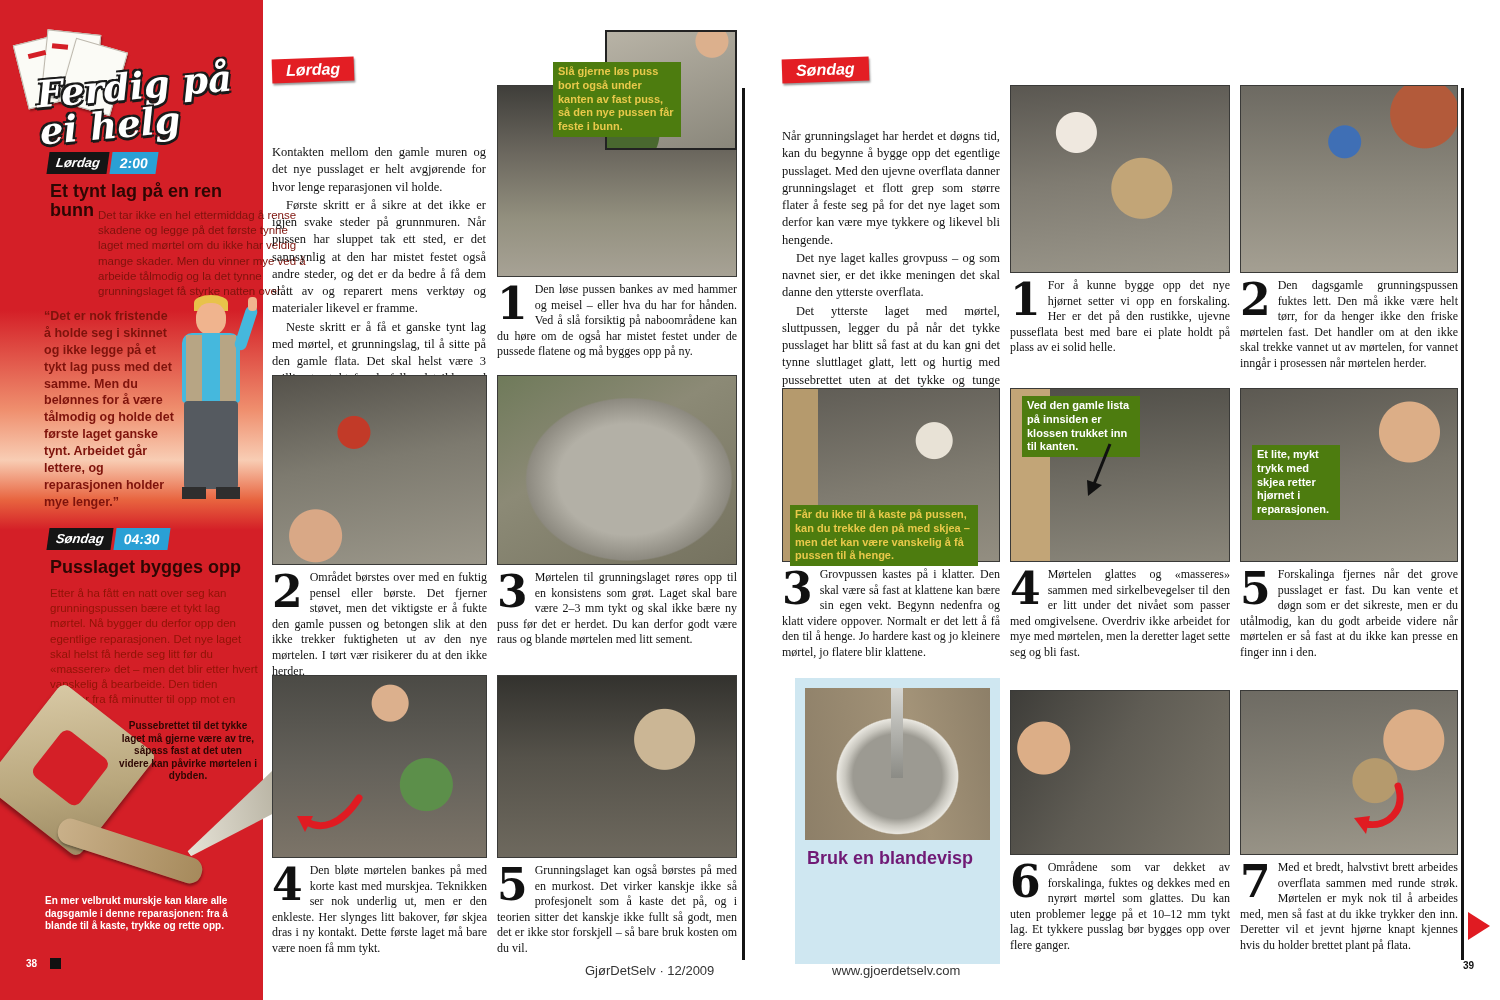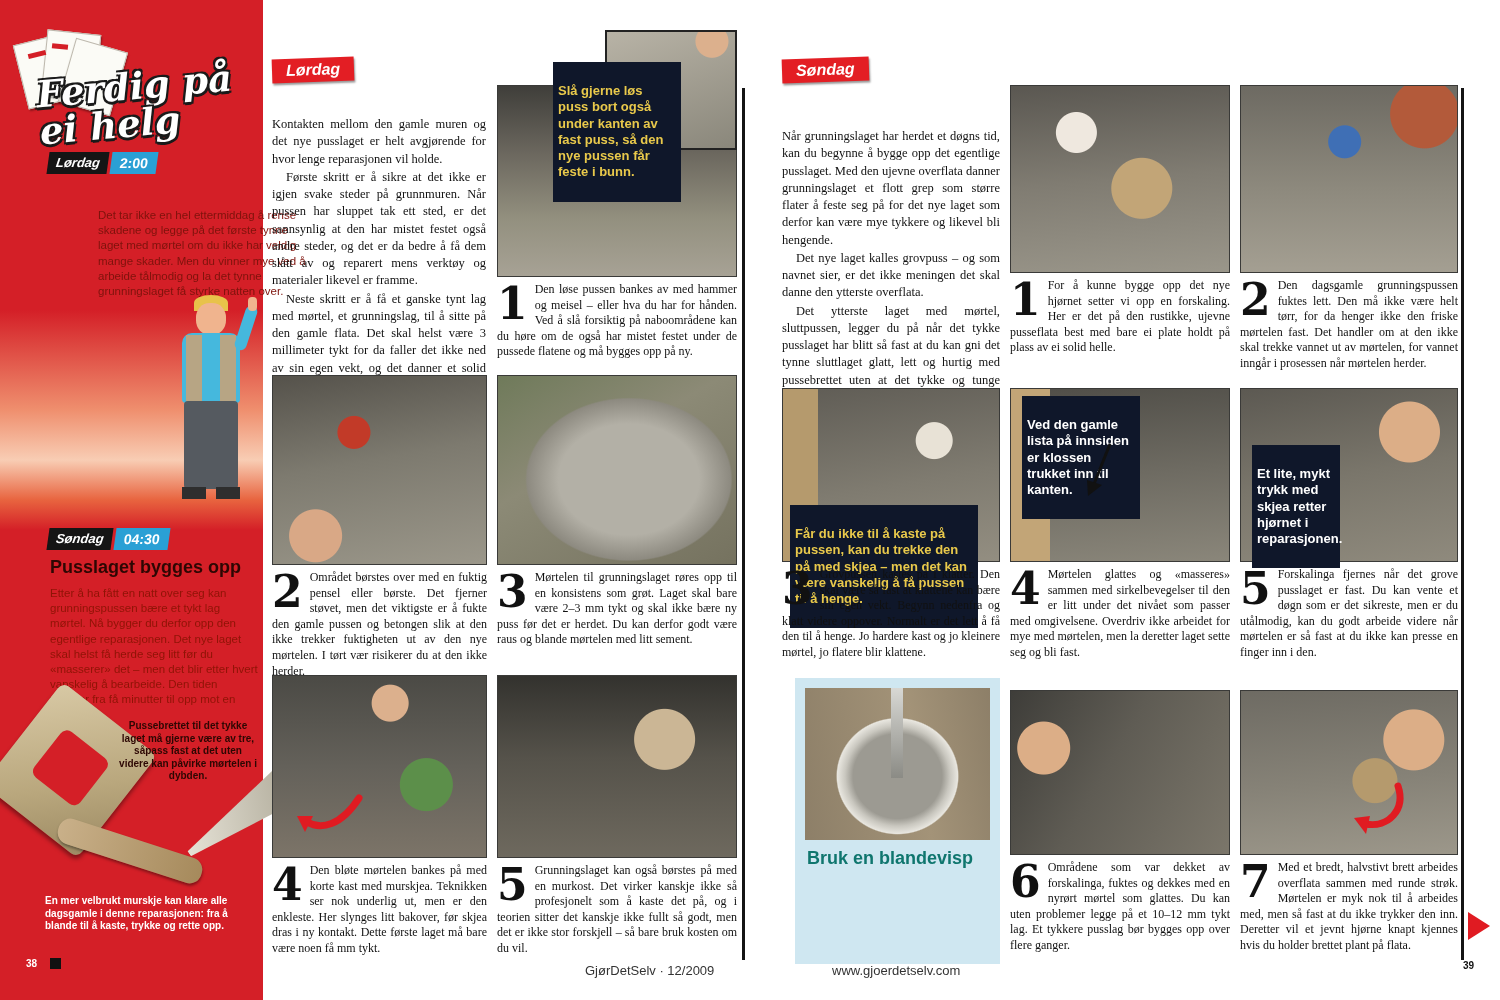--- a/index.html
+++ b/index.html
@@ -31,30 +31,30 @@
   .bigbar{font-family:"Liberation Sans",sans-serif;font-weight:bold;font-size:24px;color:#fff;
     background:#121212;padding:4px 12px 6px 12px;letter-spacing:.2px;z-index:5;}
 
   
   .intro{font-size:12.5px;line-height:1.38;text-align:justify;}
   .intro p{margin:0;}
   .intro p + p{text-indent:14px;margin-top:1px;}
   .step{font-size:12px;line-height:1.3;text-align:justify;}
   .step .n{float:left;font-family:"DejaVu Serif",serif;font-weight:bold;font-size:44px;line-height:.85;margin:3px 7px 0 0;}
   .photo{border:1px solid #3a3a38;box-sizing:border-box;}
-  .cap{position:absolute;background:#0f172a;color:#e9c94b;font-family:"Liberation Sans",sans-serif;
-    font-weight:bold;font-size:13px;line-height:1.25;padding:21px 5px;}
+  .cap{position:absolute;background:#4d7c0f;color:#e9c94b;font-family:"Liberation Sans",sans-serif;
+    font-weight:bold;font-size:11px;line-height:1.25;padding:3px 5px;}
   .cap.white{color:#fff;}
   .vrule{width:3px;background:#141414;}
   .footer{font-size:13px;color:#333;font-family:"Liberation Sans",sans-serif;}
   .pn{font-size:10px;font-family:"Liberation Sans",sans-serif;font-weight:bold;}
 
   
   .infobox{background:#cfe7f1;}
-  .infobox h3{font-family:"Liberation Sans",sans-serif;font-weight:bold;font-size:18px;color:#0f766e;margin:8px 12px 4px 12px;}
+  .infobox h3{font-family:"Liberation Sans",sans-serif;font-weight:bold;font-size:18px;color:#701a75;margin:8px 12px 4px 12px;}
   .infobox p{font-size:11.5px;line-height:1.35;color:#1d4a63;font-family:"Liberation Sans",sans-serif;margin:0 12px;}
 
   
   .man div{position:absolute;}
   .tri-right{width:0;height:0;border-top:14px solid transparent;border-bottom:14px solid transparent;border-left:22px solid #e01b22;}
 </style>
 </head>
 <body>
 
 <div class="spread">
@@ -69,22 +69,24 @@
     </div>
     <div class="abs script-title" style="left:38px;top:68px;">
       <div>Ferdig på</div>
       <div>ei helg</div>
     </div>
 
     <div class="abs badge" style="left:48px;top:152px;">
       <span class="day">Lørdag</span>
       <span class="time">2:00</span>
     </div>
+    <div class="abs sb-h" style="left:50px;top:182px;width:200px;">Et tynt lag på en ren bunn</div>
     <div class="abs sb-p" style="left:50px;top:208px;width:208px;margin-left:48px;">Det tar ikke en hel ettermiddag å rense skadene og legge på det første tynne laget med mørtel om du ikke har veldig mange skader. Men du vinner mye ved å arbeide tålmodig og la det tynne grunningslaget få styrke natten over.</div>
 
+    <div class="abs quote" style="left:44px;top:308px;width:130px;">“Det er nok fristende å holde seg i skinnet og ikke legge på et tykt lag puss med det samme. Men du belønnes for å være tålmodig og holde det første laget ganske tynt. Arbeidet går lettere, og reparasjonen holder mye lenger.”</div>
 
     <div class="abs man" style="left:160px;top:295px;width:105px;height:215px;">
       <div style="left:34px;top:0;width:34px;height:16px;background:#e8c24a;border-radius:50% 50% 0 0;"></div>
       <div style="left:36px;top:8px;width:30px;height:32px;background:#f0b48e;border-radius:45%;"></div>
       <div style="left:22px;top:38px;width:58px;height:70px;background:#45b8dd;border-radius:10px 10px 4px 4px;"></div>
       <div style="left:26px;top:40px;width:16px;height:66px;background:#b7a584;"></div>
       <div style="left:60px;top:40px;width:16px;height:66px;background:#b7a584;"></div>
       <div style="left:80px;top:10px;width:12px;height:46px;background:#45b8dd;transform:rotate(18deg);border-radius:6px;"></div>
       <div style="left:88px;top:2px;width:9px;height:14px;background:#f0b48e;border-radius:4px;"></div>
       <div style="left:24px;top:106px;width:54px;height:88px;background:#555a60;border-radius:4px;"></div>
@@ -105,21 +107,21 @@
     <div class="abs toolcap" style="left:118px;top:720px;width:140px;">Pussebrettet til det tykke laget må gjerne være av tre, såpass fast at det uten videre kan påvirke mørtelen i dybden.</div>
     <div class="abs" style="left:55px;top:838px;width:150px;height:26px;background:linear-gradient(90deg,#c9b089,#a68a5c);border-radius:12px;transform:rotate(18deg);box-shadow:1px 2px 3px rgba(0,0,0,.4);"></div>
     <div class="abs" style="left:175px;top:790px;width:150px;height:40px;background:linear-gradient(115deg,#e9e6da,#b9b4a4 70%,#8d897b);clip-path:polygon(0 45%,80% 0,100% 50%,80% 100%,0 60%);transform:rotate(-35deg);"></div>
     <div class="abs toolcap2" style="left:45px;top:895px;width:190px;">En mer velbrukt murskje kan klare alle dagsgamle i denne reparasjonen: fra å blande til å kaste, trykke og rette opp.</div>
     <div class="abs" style="left:50px;top:958px;width:11px;height:11px;background:#111;"></div>
     <div class="abs pn" style="left:26px;top:958px;color:#fff;">38</div>
   </div>
 
   <div class="abs tab" style="left:272px;top:58px;">Lørdag</div>
 
-  <div class="abs intro" style="left:272px;top:116px;width:214px;">
+  <div class="abs intro" style="left:272px;top:144px;width:214px;">
     <p>Kontakten mellom den gamle muren og det nye pusslaget er helt avgjørende for hvor lenge reparasjonen vil holde.</p>
     <p>Første skritt er å sikre at det ikke er igjen svake steder på grunnmuren. Når pussen har sluppet tak ett sted, er det sannsynlig at den har mistet festet også andre steder, og det er da bedre å få dem slått av og reparert mens verktøy og materialer likevel er framme.</p>
     <p>Neste skritt er å få et ganske tynt lag med mørtel, et grunningslag, til å sitte på den gamle flata. Det skal helst være 3 millimeter tykt for da faller det ikke ned av sin egen vekt, og det danner et solid feste for det tykke pusslaget.</p>
   </div>
 
   <div class="abs photo" style="left:497px;top:85px;width:240px;height:192px;background:
     radial-gradient(circle at 78% 10%,#d9a886 0 22px,transparent 23px),
     linear-gradient(180deg,#3f3e3a 0%,#6b675e 35%,#93907f 70%,#a7a295 100%);"></div>
   <div class="abs photo" style="left:605px;top:30px;width:132px;height:120px;border:2px solid #222;background:
     radial-gradient(circle at 14% 88%,#49682f 0 34px,transparent 35px),

